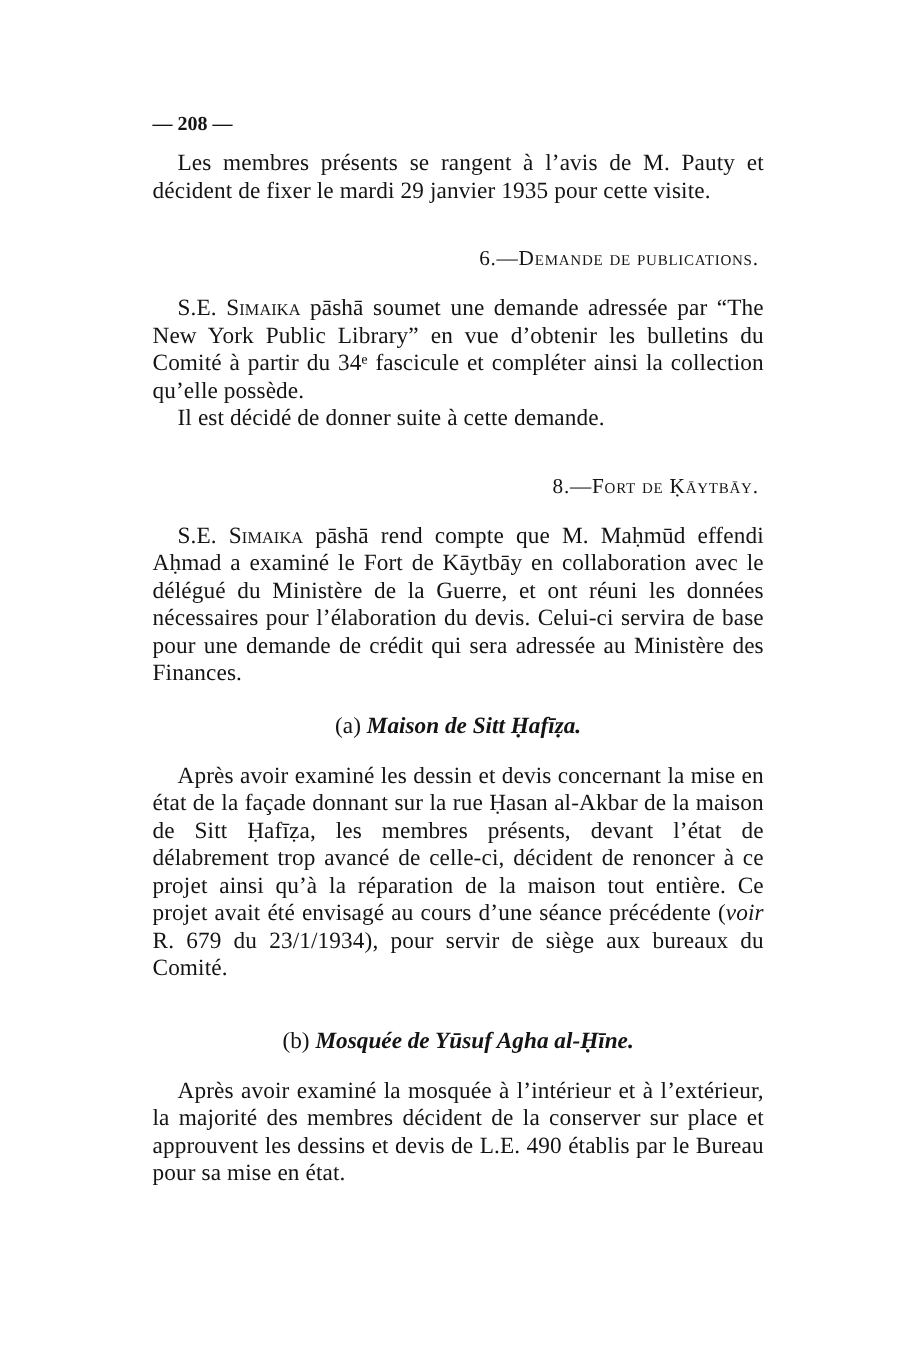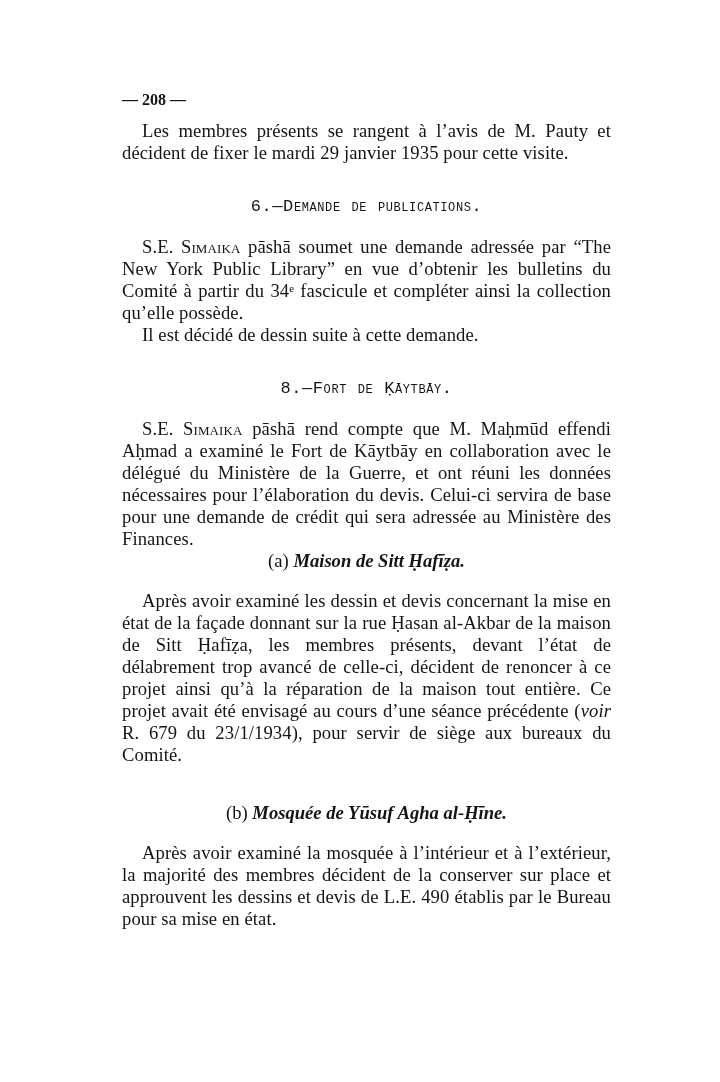--- a/index.html
+++ b/index.html
@@ -35,27 +35,27 @@
       font-family: "Liberation Serif", serif;
       font-size: 18.6px;
       line-height: 22px;
       text-align: justify;
       text-indent: 20px;
       font-weight: normal;
       letter-spacing: 0.1px;
     }
     p.light { font-weight: normal; }
     .heading {
-      text-align: center;
-      font-family: Liberation Mono, monospace;
+      text-align: right;
+      font-family: Liberation Serif, serif;
       font-size: 17px;
       line-height: 22px;
       font-variant: small-caps;
       letter-spacing: 0.6px;
-      margin: 17px;
+      margin: 4px;
     }
     .subheading {
       text-align: center;
       font-family: "Liberation Serif", serif;
       font-size: 18.6px;
       line-height: 22px;
       margin: 0;
     }
     .subheading em { font-style: italic; font-weight: bold; }
     .sc { font-variant: small-caps; }
@@ -68,28 +68,28 @@
 <div class="page">
 
   <div class="page-number">— 208 —</div>
 
   <p>Les membres présents se rangent à l’avis de M. Pauty et décident de fixer le mardi 29 janvier 1935 pour cette visite.</p>
 
   <div class="heading gap-h">6.—Demande de publications.</div>
 
   <p class="gap-after-h"><span class="sc">S.E. Simaika</span> <span style="text-decoration: none;">pāshā</span><span> soumet une demande adressée par “The New York Public Library” en vue d’obtenir les bulletins du Comité à partir du 34ᵉ fascicule et compléter ainsi la collection qu’elle possède.</span></p>
 
-  <p>Il est décidé de dessin suite à cette demande.</p>
+  <p>Il est décidé de donner suite à cette demande.</p>
 
   <div class="heading gap-h">8.—Fort de Ḳāytbāy.</div>
 
   <p class="gap-after-h"><span class="sc">S.E. Simaika</span> <span>pāshā</span><span> rend compte que M. Maḥmūd effendi Aḥmad a examiné le Fort de Kāytbāy en collaboration avec le délégué du Ministère de la Guerre, et ont réuni les données nécessaires pour l’élaboration du devis. Celui-ci servira de base pour une demande de crédit qui sera adressée au Ministère des Finances.</span></p>
 
 
-  <div class="subheading" style=""><span>(a)</span> <em>Maison de Sitt Ḥafīẓa.</em></div>
+  <div class="subheading" style="margin-top: 20px;"><span>(a)</span> <em>Maison de Sitt Ḥafīẓa.</em></div>
 
   <p class="light gap-after-h" style="font-weight: normal;"><span>Après avoir examiné les dessin et devis concernant la mise en état de la façade donnant sur la rue Ḥasan al-Akbar de la maison de Sitt Ḥafīẓa, les membres présents, devant l’état de délabrement trop avancé de celle-ci, décident de renoncer à ce projet ainsi qu’à la réparation de la maison tout entière. Ce projet avait été envisagé au cours d’une séance précédente (</span><em>voir</em><span> R. 679 du 23/1/1934), pour servir de siège aux bureaux du Comité.</span></p>
 
   <div class="subheading" style="margin-top: 36px;"><span>(b)</span> <em>Mosquée de Yūsuf Agha al-Ḥīne.</em></div>
 
   <p class="light gap-after-h" style="font-weight: normal;">Après avoir examiné la mosquée à l’intérieur et à l’extérieur, la majorité des membres décident de la conserver sur place et approuvent les dessins et devis de L.E. 490 établis par le Bureau pour sa mise en état.</p>
 
 </div>
 
 </body></html>

